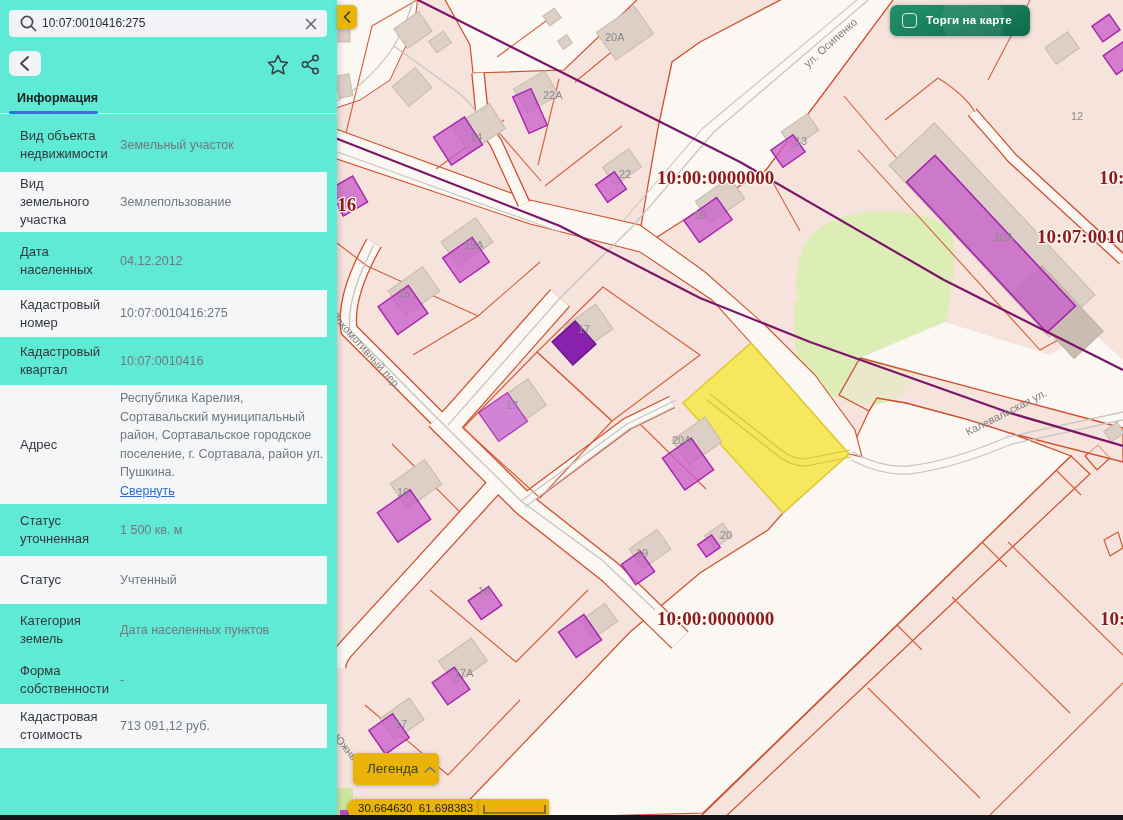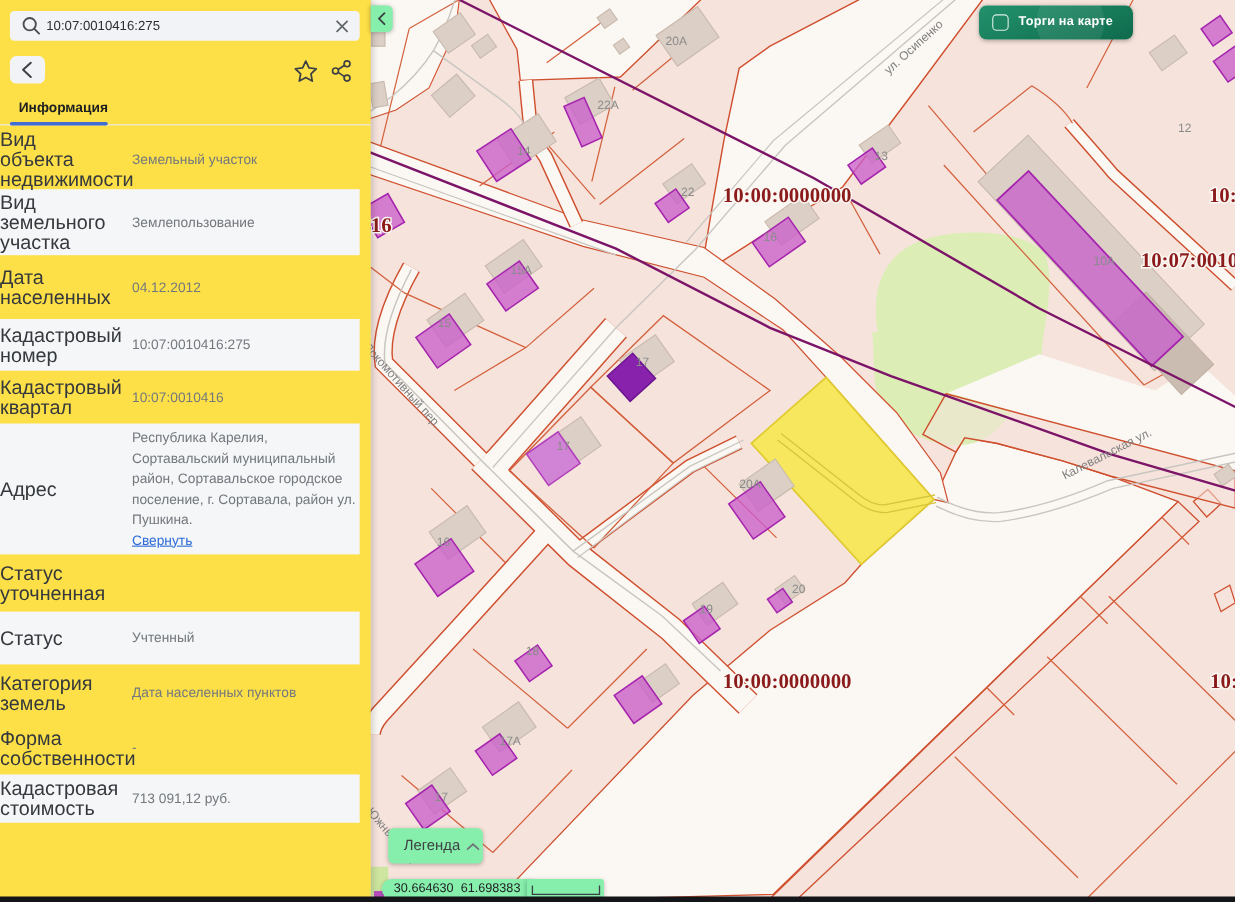--- a/index.html
+++ b/index.html
@@ -7,34 +7,34 @@
 #map{position:absolute;left:0;top:0}
 .glab{font-size:11px;fill:#8b8b8b}
 .slab{font-size:11px;fill:#7f7f7f}
 .rlab{font-family:"Liberation Serif",serif;font-weight:bold;font-size:19px;fill:#8b1b1b;paint-order:stroke;stroke:#fbf8f4;stroke-width:2.6px}
 .osm{fill:#dbcfc6;stroke:#c8b9ad;stroke-width:1}
 .osm2{fill:#cbbcb1;stroke:#c1b1a5;stroke-width:1}
 .bld{fill:#ca5fcb;fill-opacity:.78;stroke:#a524ae;stroke-width:1.4}
 .bldD{fill:#8821ab;stroke:#6d1590;stroke-width:1.4}
 .bldL{fill:#d183d6;stroke:#b13fba;stroke-width:1.4}
 .bldBig{fill:#c865cb;fill-opacity:.82;stroke:#a524ae;stroke-width:1.6}
-#panel{position:absolute;left:0;top:0;width:337px;height:820px;background:#fde047;box-shadow:2px 0 6px rgba(0,0,0,.18)}
+#panel{position:absolute;left:0;top:0;width:337px;height:820px;background:#5eead4;box-shadow:2px 0 6px rgba(0,0,0,.18)}
 #search{position:absolute;left:9px;top:10px;width:318px;height:27px;background:#f1f3f6;border-radius:4px}
 #search .txt{position:absolute;left:33px;top:6px;font-size:12px;color:#2b2f33}
 #back{position:absolute;left:9px;top:51px;width:32px;height:25px;background:#f1f3f6;border-radius:6px}
 #tab{position:absolute;left:17px;top:91px;font-size:12.5px;font-weight:bold;color:#1c1e21}
 #tabline{position:absolute;left:0;top:113px;width:337px;height:1px;background:#e8eaed}
 #tabblue{position:absolute;left:9px;top:111px;width:89px;height:3px;background:#3f6cd6;border-radius:2px}
 #rows{position:absolute;left:0;top:118px;width:337px}
 .row{display:flex;width:327px;align-items:center}
 .row.g{background:#f4f6f8}
-.lb{width:100px;font-size:18px;line-height:18px;color:#35383c;flex:none}
+.lb{width:100px;padding-left:20px;font-size:13px;line-height:18px;color:#35383c;flex:none}
 .vl{width:204px;margin-left:20px;font-size:12.5px;line-height:18.5px;color:#73787d}
 .lnk{color:#2d6bd8;text-decoration:underline}
-.mapbtn{position:absolute;background:#86efac;border-radius:5px;box-shadow:0 1px 4px rgba(0,0,0,.25)}
+.mapbtn{position:absolute;background:#eab308;border-radius:5px;box-shadow:0 1px 4px rgba(0,0,0,.25)}
 #collapse{left:337px;top:5px;width:20px;height:24px;border-radius:0 5px 5px 0}
 #torgi{position:absolute;left:890px;top:5px;width:140px;height:31px;border-radius:7px;background:linear-gradient(160deg,#23926c,#0e6a4c);box-shadow:0 1px 4px rgba(0,0,0,.3);overflow:hidden}
 #torgi .cb{position:absolute;left:12px;top:8px;width:15px;height:15px;border:1.5px solid rgba(255,255,255,.85);border-radius:4px}
 #torgi .tx{position:absolute;left:36px;top:9px;white-space:nowrap;font-size:11.5px;font-weight:bold;color:#fff;letter-spacing:.2px}
 #torgi .wm{position:absolute;left:52px;top:-16px;width:62px;height:62px;border-radius:50%;background:rgba(255,255,255,.08)}
 #legend{left:353px;top:753px;width:86px;height:32px}
 #legend .tx{position:absolute;left:14px;top:8px;font-size:13.5px;color:#3c4043}
 #coords{left:347px;top:799px;width:141px;height:18px;border-radius:9px}
 #coords .tx{position:absolute;left:11px;top:3px;white-space:nowrap;font-size:11.5px;color:#202124}
 #scale{left:479px;top:799px;width:70px;height:18px;border-radius:3px}
@@ -249,20 +249,21 @@
 <div class="row" style="height:48px">
           <div class="lb">Кадастровый квартал</div>
           <div class="vl">10:07:0010416</div>
         </div>
 <div class="row g" style="height:119px">
           <div class="lb">Адрес</div>
           <div class="vl">Республика Карелия, Сортавальский муниципальный район, Сортавальское городское поселение, г.&nbsp;Сортавала, район ул. Пушкина.<br><a class="lnk">Свернуть</a></div>
         </div>
 <div class="row" style="height:52px">
           <div class="lb">Статус уточненная</div>
+          <div class="vl">1 500 кв. м</div>
         </div>
 <div class="row g" style="height:48px">
           <div class="lb">Статус</div>
           <div class="vl">Учтенный</div>
         </div>
 <div class="row" style="height:52px">
           <div class="lb">Категория земель</div>
           <div class="vl">Дата населенных пунктов</div>
         </div>
 <div class="row" style="height:48px">

